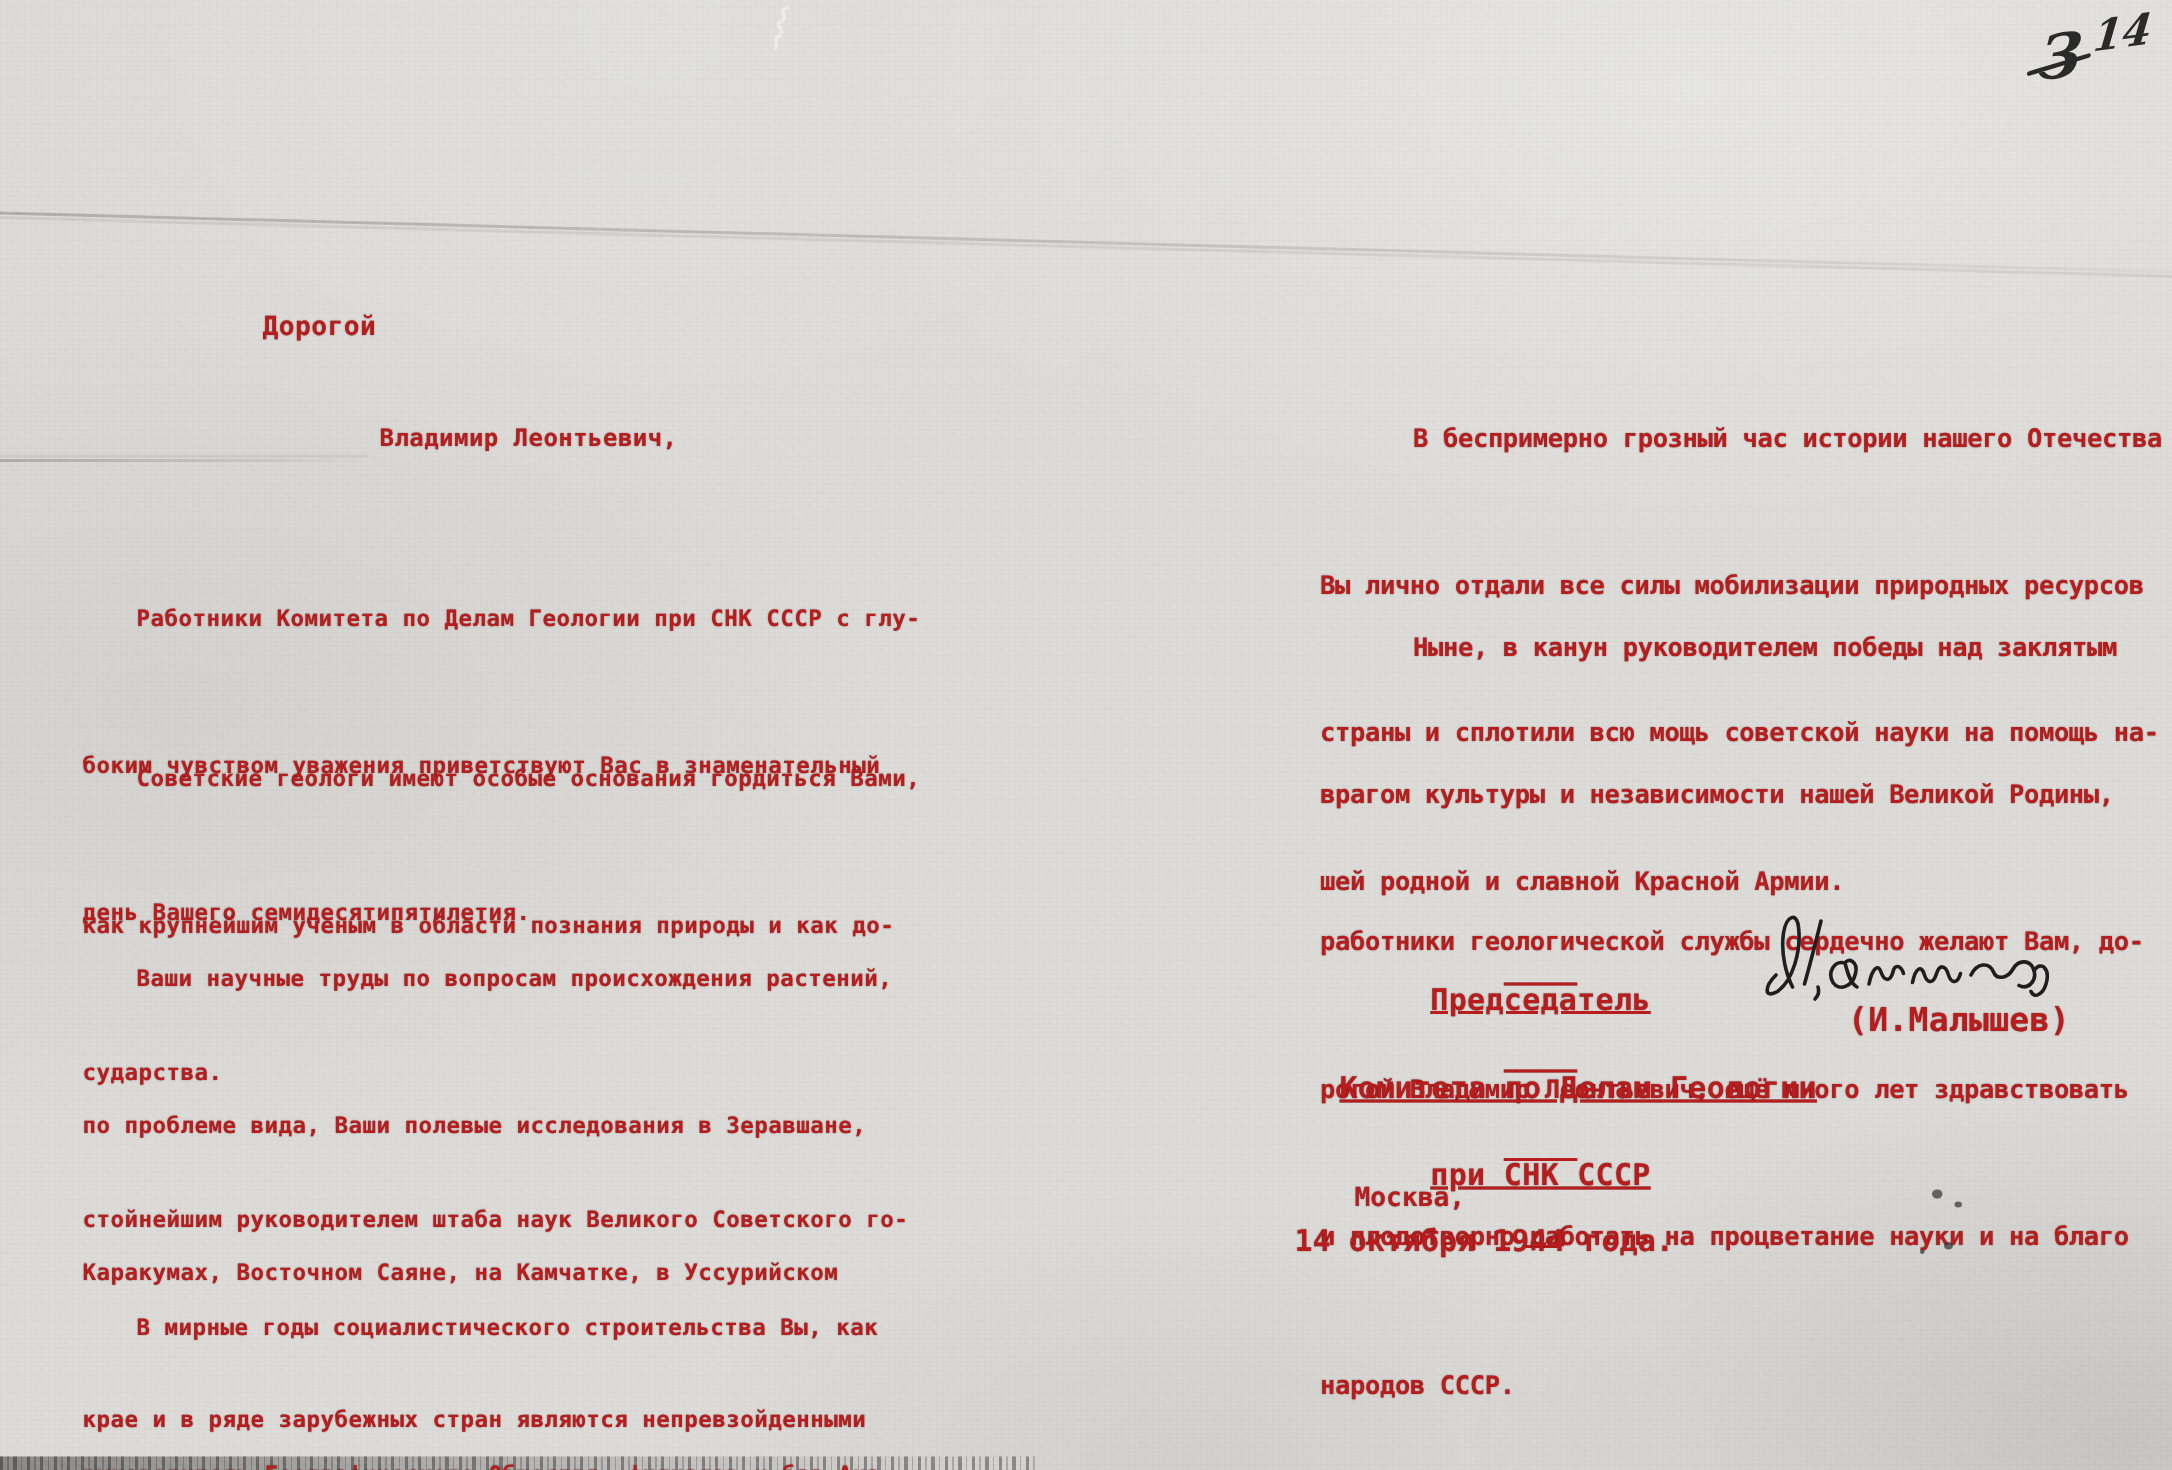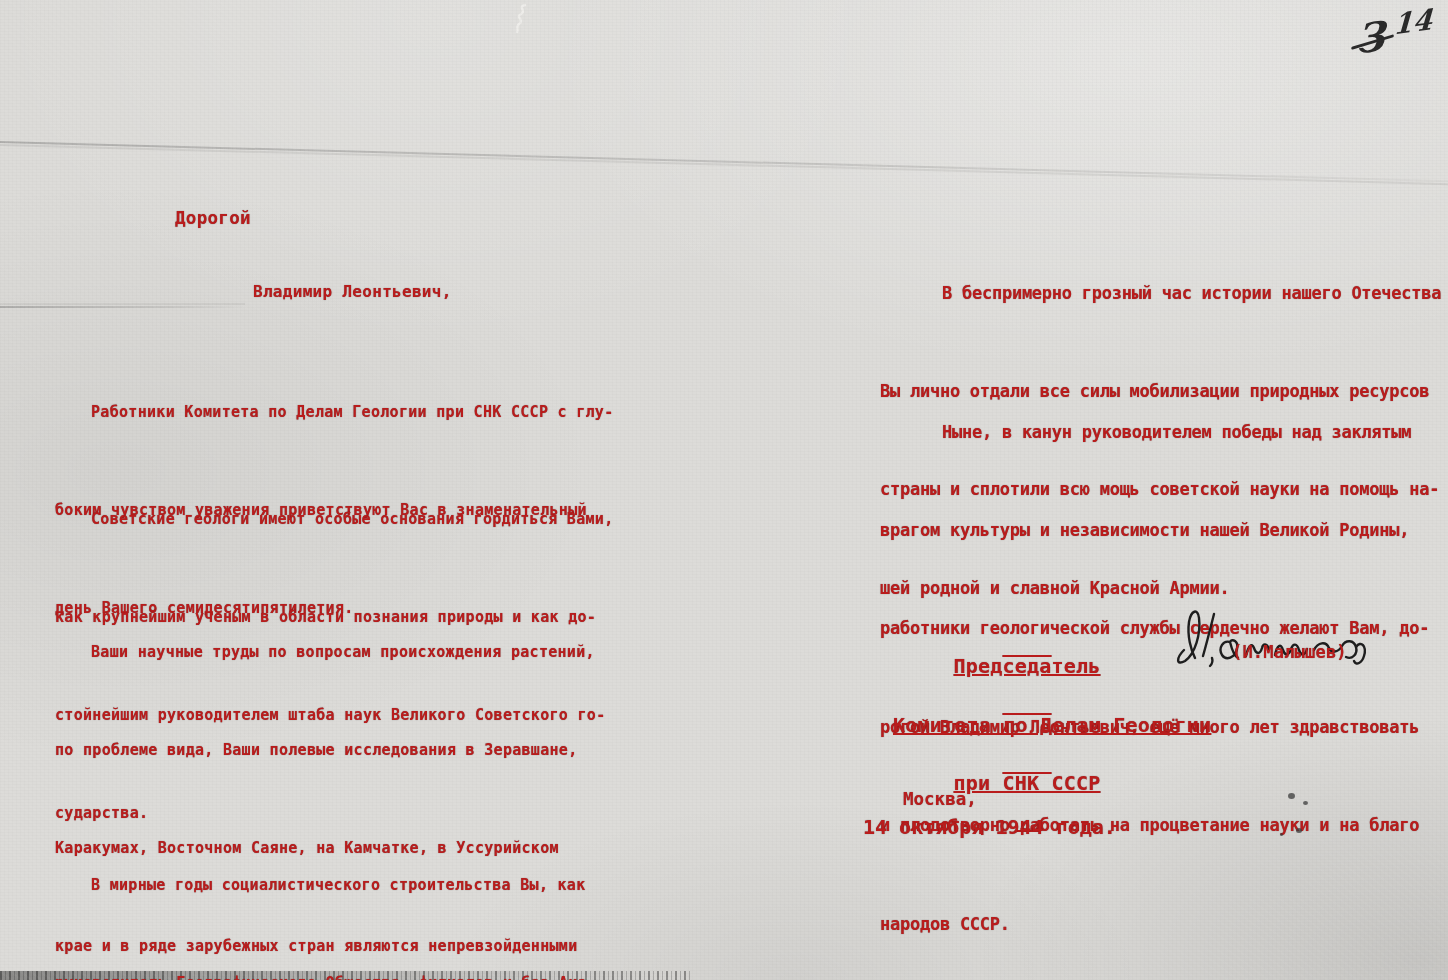--- a/index.html
+++ b/index.html
@@ -32,21 +32,21 @@
     white-space:pre;
   }
   .lp-par { left:55px; width:620px; font-size:15px; letter-spacing:.3px; line-height:32.6px; }
   .rp-par { left:880px; width:560px; font-size:17px; letter-spacing:-.25px; line-height:32.8px; }
   .tline { white-space:pre; }
   .ind-l { text-indent:36px; }
   .ind-r { text-indent:62px; }
   .salut1 { left:175px; top:208px; font-size:17.5px; letter-spacing:.3px; }
   .salut2 { left:253px; top:260px; font-size:16px; letter-spacing:.3px;margin-top:22px; }
   .sig-title { left:893px; top:618px; width:268px; text-align:center; font-size:20px; line-height:19.5px; letter-spacing:.2px;text-decoration:underline; }
-  .sig-name { left:1232px; top:642px; font-size:17px; letter-spacing:.2px; }
+  .sig-name { left:1232px; top:668px; font-size:22px; letter-spacing:.2px; }
   .date-city { left:903px; top:789px; font-size:17.5px; }
   .date-line { left:863px; top:815px; font-size:20px; }
   
   .corner-note { position:absolute; top:8px; right:12px; z-index:4;
     font-family:"DejaVu Serif", serif; font-style:italic; color:#2a2a2a;
     transform:rotate(-8deg); }
   .corner-z { position:relative; font-size:40px; font-weight:700; display:inline-block; transform:skewX(-12deg); }
   .corner-z .strike { position:absolute; left:-8px; right:-6px; top:58%; height:3px;
     background:#2a2a2a; transform:rotate(-9deg); border-radius:2px; }
   .corner-n { font-size:28px; font-weight:700; display:inline-block; vertical-align:14px; margin-left:9px; transform:skewX(-14deg); }
@@ -88,22 +88,22 @@
 
   <div class="typed lp-par" style="top:331px">
     <div class="tline ind-l">Работники Комитета по Делам Геологии при СНК СССР с глу-</div>
     <div class="tline">боким чувством уважения приветствуют Вас в знаменательный</div>
     <div class="tline">день Вашего семидесятипятилетия.</div>
   </div>
 
   <div class="typed lp-par" style="top:438px">
     <div class="tline ind-l">Советские геологи имеют особые основания гордиться Вами,</div>
     <div class="tline">как крупнейшим ученым в области познания природы и как до-</div>
+    <div class="tline">сударства.</div>
     <div class="tline">стойнейшим руководителем штаба наук Великого Советского го-</div>
-    <div class="tline">сударства.</div>
   </div>
 
   <div class="typed lp-par" style="top:571px">
     <div class="tline ind-l">Ваши научные труды по вопросам происхождения растений,</div>
     <div class="tline">по проблеме вида, Ваши полевые исследования в Зеравшане,</div>
     <div class="tline">Каракумах, Восточном Саяне, на Камчатке, в Уссурийском</div>
     <div class="tline">крае и в ряде зарубежных стран являются непревзойденными</div>
     
     
     

